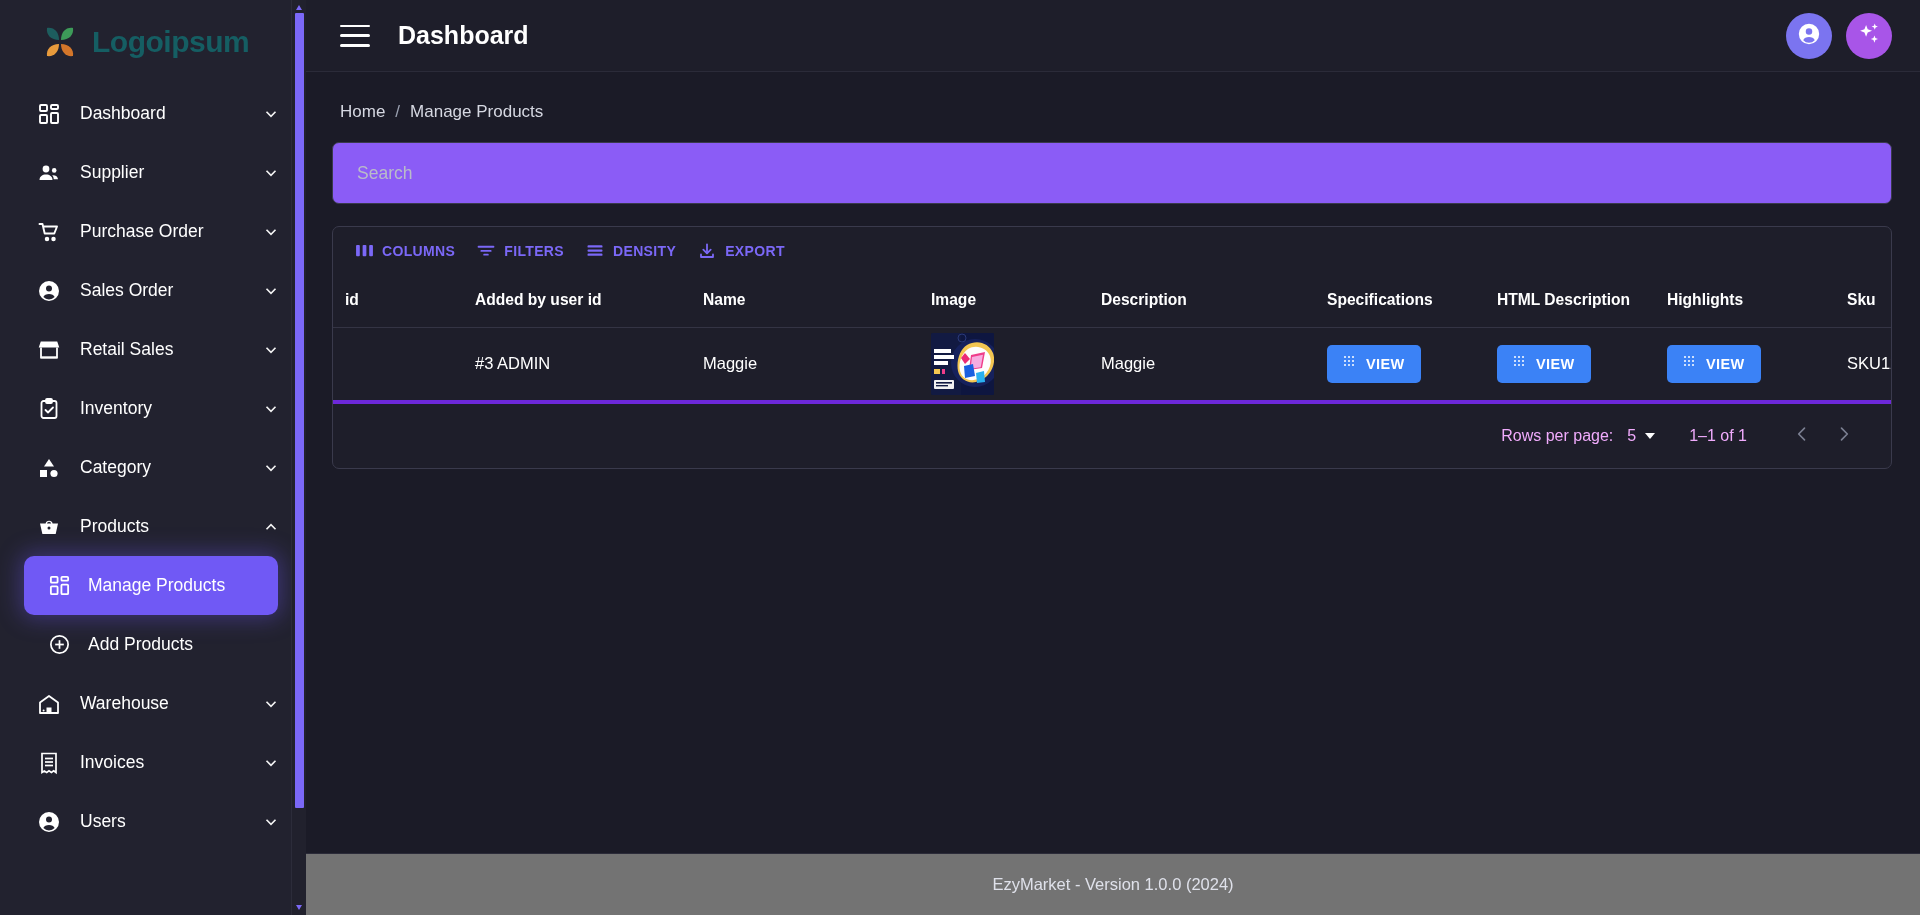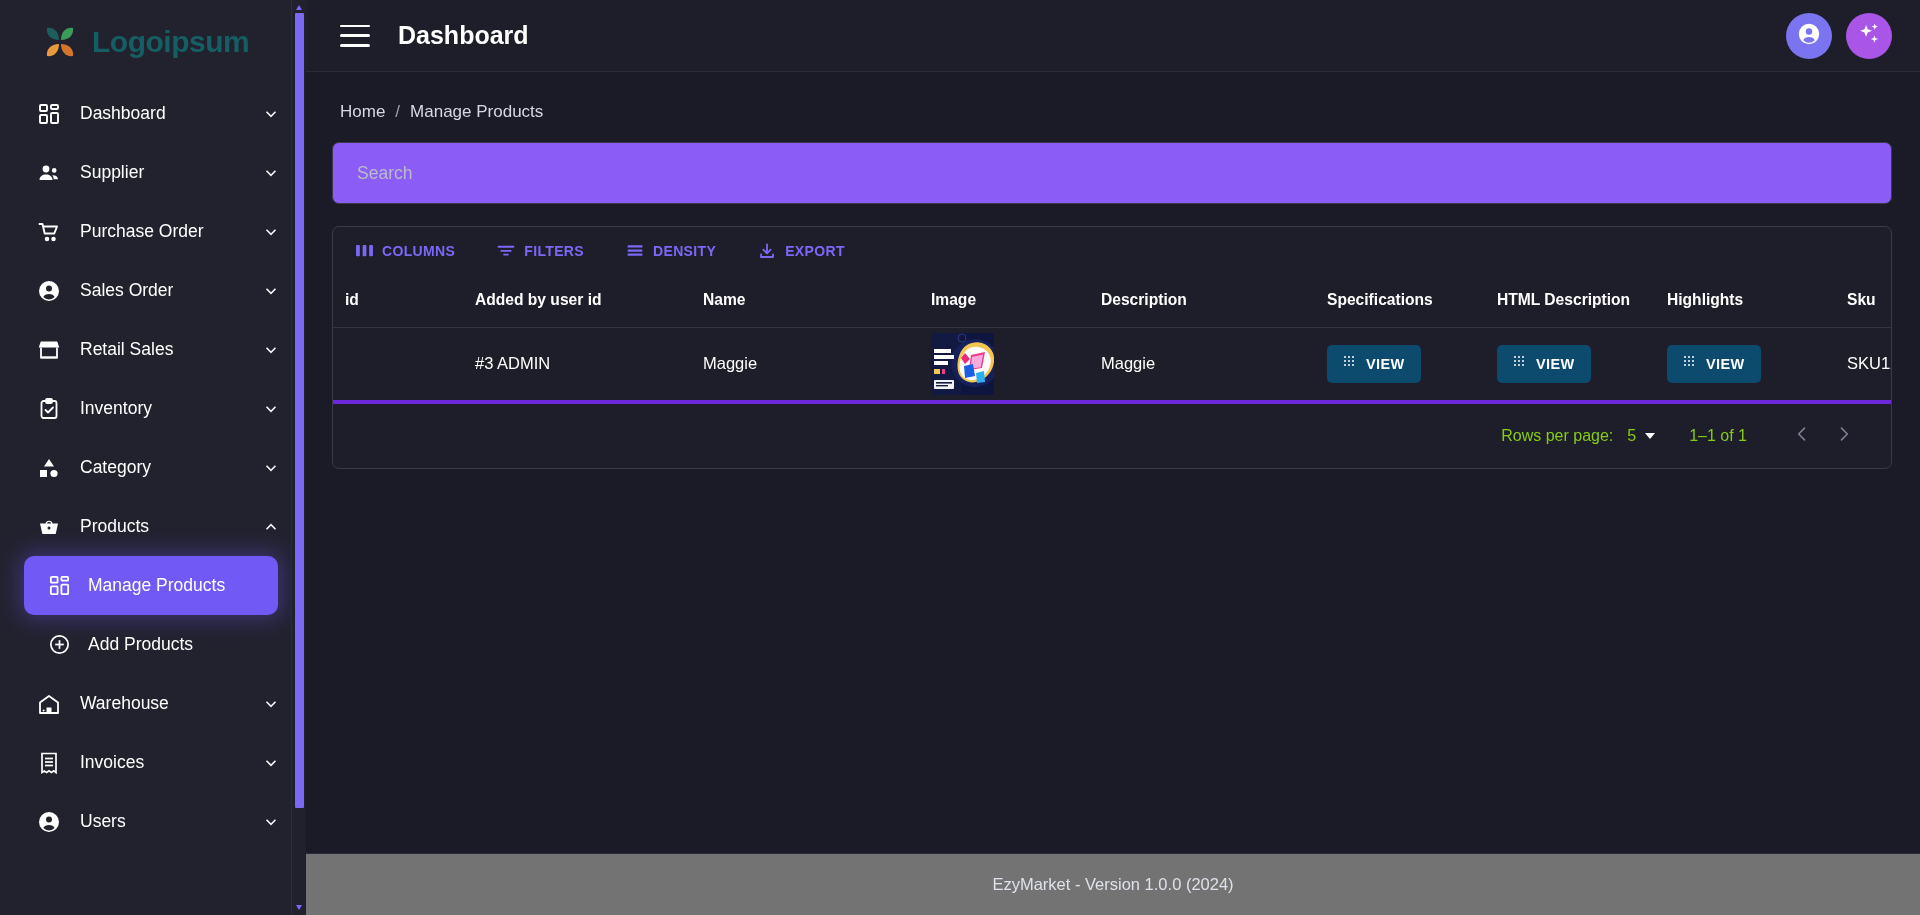--- a/index.html
+++ b/index.html
@@ -92,21 +92,21 @@
     width: 100%; background: transparent; border: 0; outline: 0;
     color: #e6e7ee; font-size: 17.5px; font-family: "Liberation Sans", sans-serif;
   }
   .searchbox input::placeholder { color: #b9bcc9; }
 
   .grid-card {
     margin-top: 22px; border: 1px solid #3a3a4c; border-radius: 7px;
     background: #1e1e2a; overflow: hidden;
   }
 
-  .grid-toolbar { height: 47px; display: flex; align-items: center; padding-left: 12px; gap: 20px; }
+  .grid-toolbar { height: 47px; display: flex; align-items: center; padding-left: 12px; gap: 0; }
   .tb-btn {
     display: flex; align-items: center; gap: 9px; padding: 6px 11px; border-radius: 5px;
     color: #7b68f7; font-size: 14px; font-weight: 700; letter-spacing: .35px; cursor: pointer;
     text-transform: uppercase;
   }
   .tb-btn svg { display: block; }
 
   .grid-scroll { overflow: hidden; }
   table.dg { width: 100%; border-collapse: collapse; table-layout: fixed; }
   table.dg th, table.dg td { text-align: left; }
@@ -128,28 +128,28 @@
   .col-high { width: 180px; }
   .col-sku { width: 150px; }
 
   .thumb {
     width: 63px; height: 62px; border-radius: 2px; overflow: hidden; display: block;
     background: #111b3e;
   }
 
   .view-btn {
     display: inline-flex; align-items: center; gap: 9px;
-    background: #0c4a6e; color: #ffffff; border: 0; border-radius: 5px;
+    background: #3b82f6; color: #ffffff; border: 0; border-radius: 5px;
     height: 38px; padding: 0 16px; font-size: 14.5px; font-weight: 700; letter-spacing: .4px;
     cursor: pointer; font-family: "Liberation Sans", sans-serif;
   }
 
   .pager {
     height: 64px; display: flex; align-items: center; justify-content: flex-end;
-    padding-right: 26px; gap: 0; color: #84cc16; font-size: 16px;
+    padding-right: 26px; gap: 0; color: #f0abfc; font-size: 16px;
   }
   .pager .rpp-label { margin-right: 14px; }
   .pager .rpp-val { display: flex; align-items: center; gap: 9px; cursor: pointer; margin-right: 34px; }
   .pager .range { margin-right: 34px; }
   .pager .navbtn { width: 42px; height: 42px; display: flex; align-items: center; justify-content: center; cursor: pointer; }
 
   .footer {
     height: 62px; flex: 0 0 62px; display: flex; align-items: center; justify-content: center;
     border-top: 1px solid #2b2b39; background: #737373; color: #dfe1ea; font-size: 16.5px;
   }

